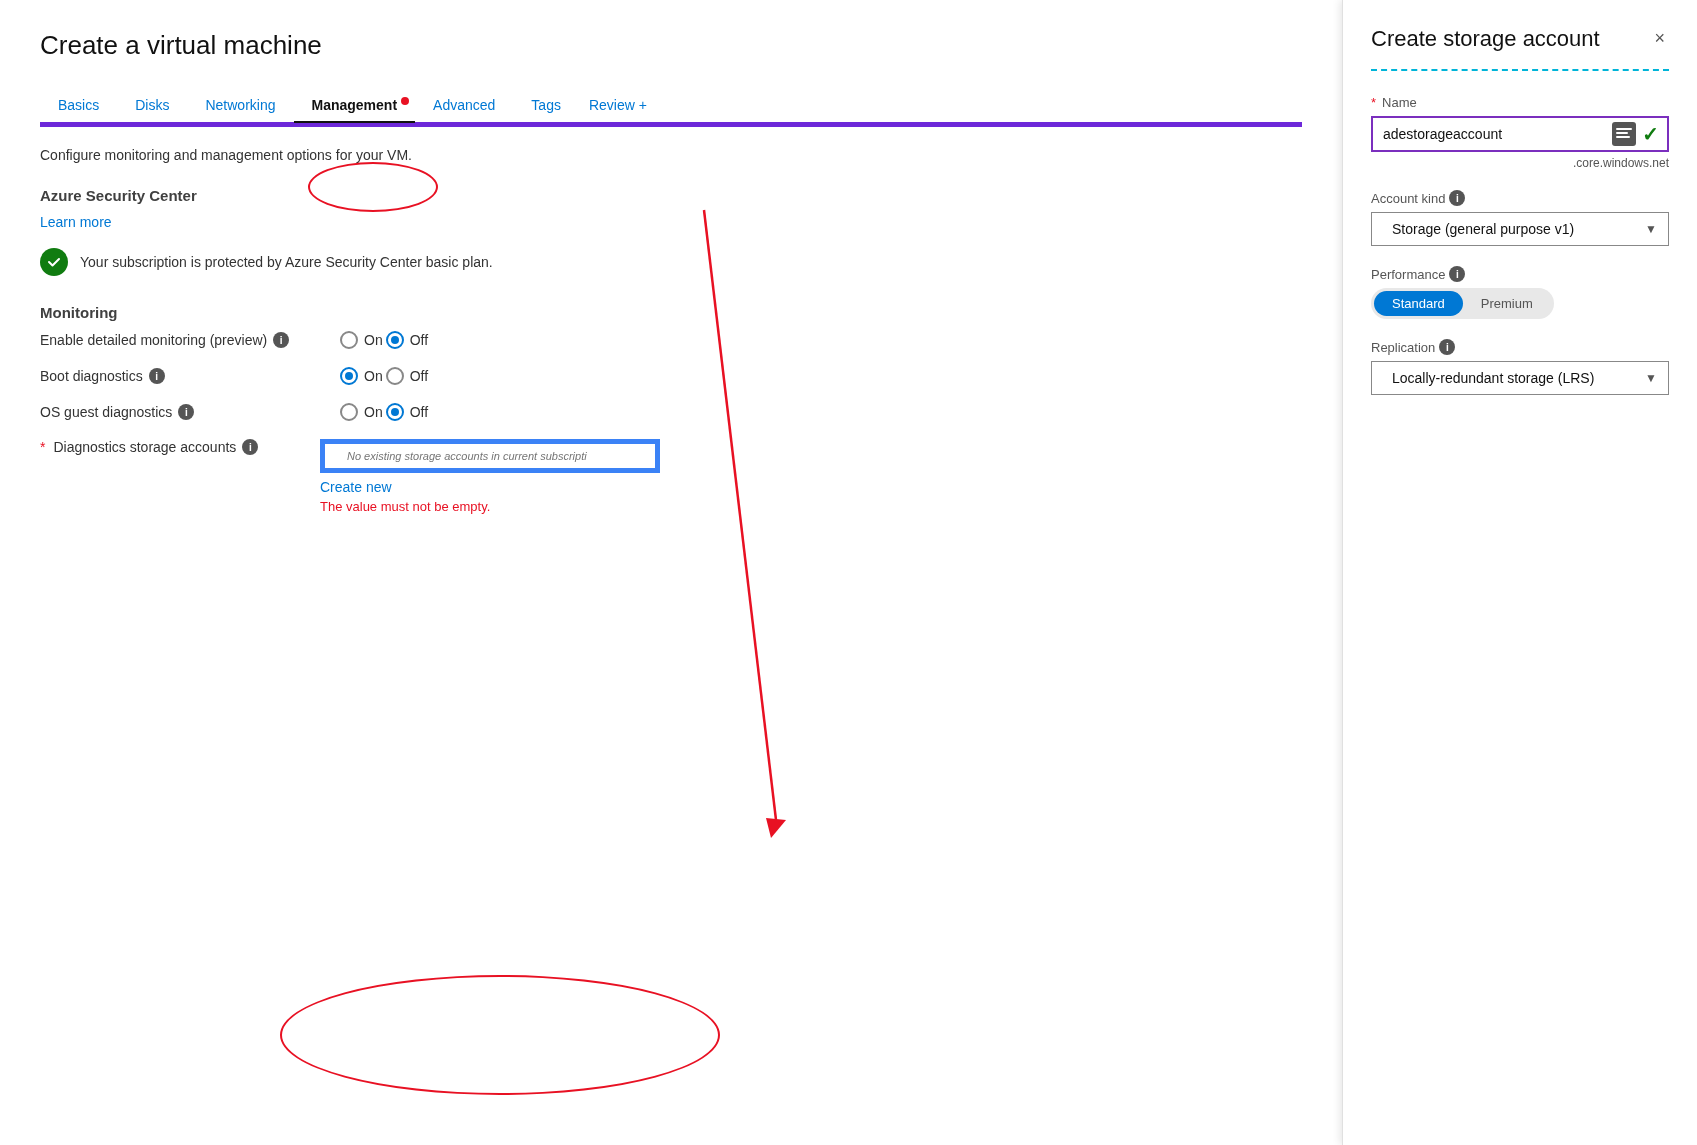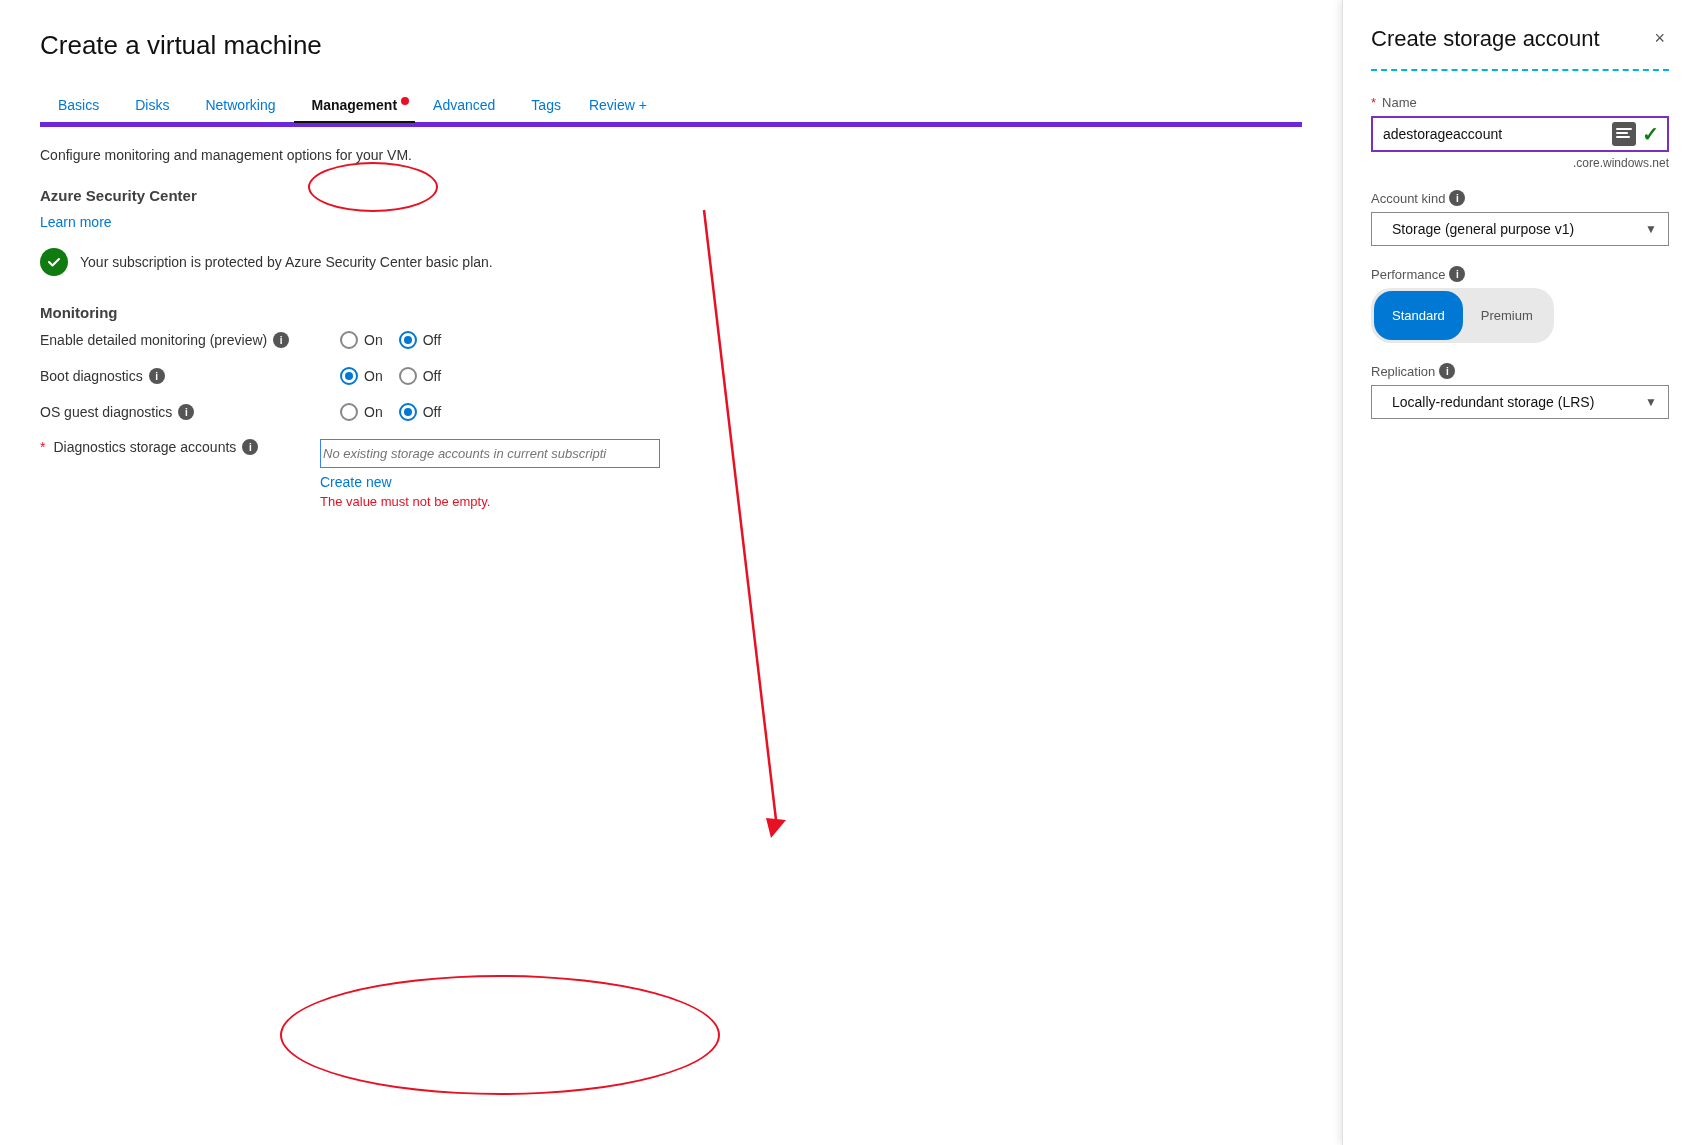--- a/index.html
+++ b/index.html
@@ -161,21 +161,21 @@
       border-radius: 50%;
       color: white;
       font-size: 10px;
       font-weight: bold;
       cursor: help;
     }
 
     .radio-group {
       display: flex;
       align-items: center;
-      gap: 16px;
+      gap: 3px;
     }
 
     .radio-option {
       display: flex;
       align-items: center;
       gap: 6px;
       cursor: pointer;
     }
 
     .radio-outer {
@@ -222,23 +222,23 @@
       color: #e81123;
       margin-right: 2px;
     }
 
     .diag-input-area {
       display: flex;
       flex-direction: column;
     }
 
     .storage-input {
-      border: 1px solid #3b82f6;
-      padding: 6px 2px;
-      font-size: 13px;
+      border: 5px solid #3b82f6;
+      padding: 6px 22px;
+      font-size: 11px;
       color: #555;
       font-style: italic;
       width: 340px;
       background: white;
       outline: none;
     }
 
     .create-new-link {
       color: #0078d4;
       text-decoration: none;
@@ -408,21 +408,21 @@
     .performance-toggle {
       display: flex;
       background: #e8e8e8;
       border-radius: 20px;
       padding: 3px;
       width: fit-content;
       gap: 0;
     }
 
     .perf-option {
-      padding: 17px 18px;
+      padding: 5px 18px;
       border-radius: 18px;
       font-size: 13px;
       cursor: pointer;
     }
 
     .perf-option.active {
       background: #0078d4;
       color: white;
     }
 

